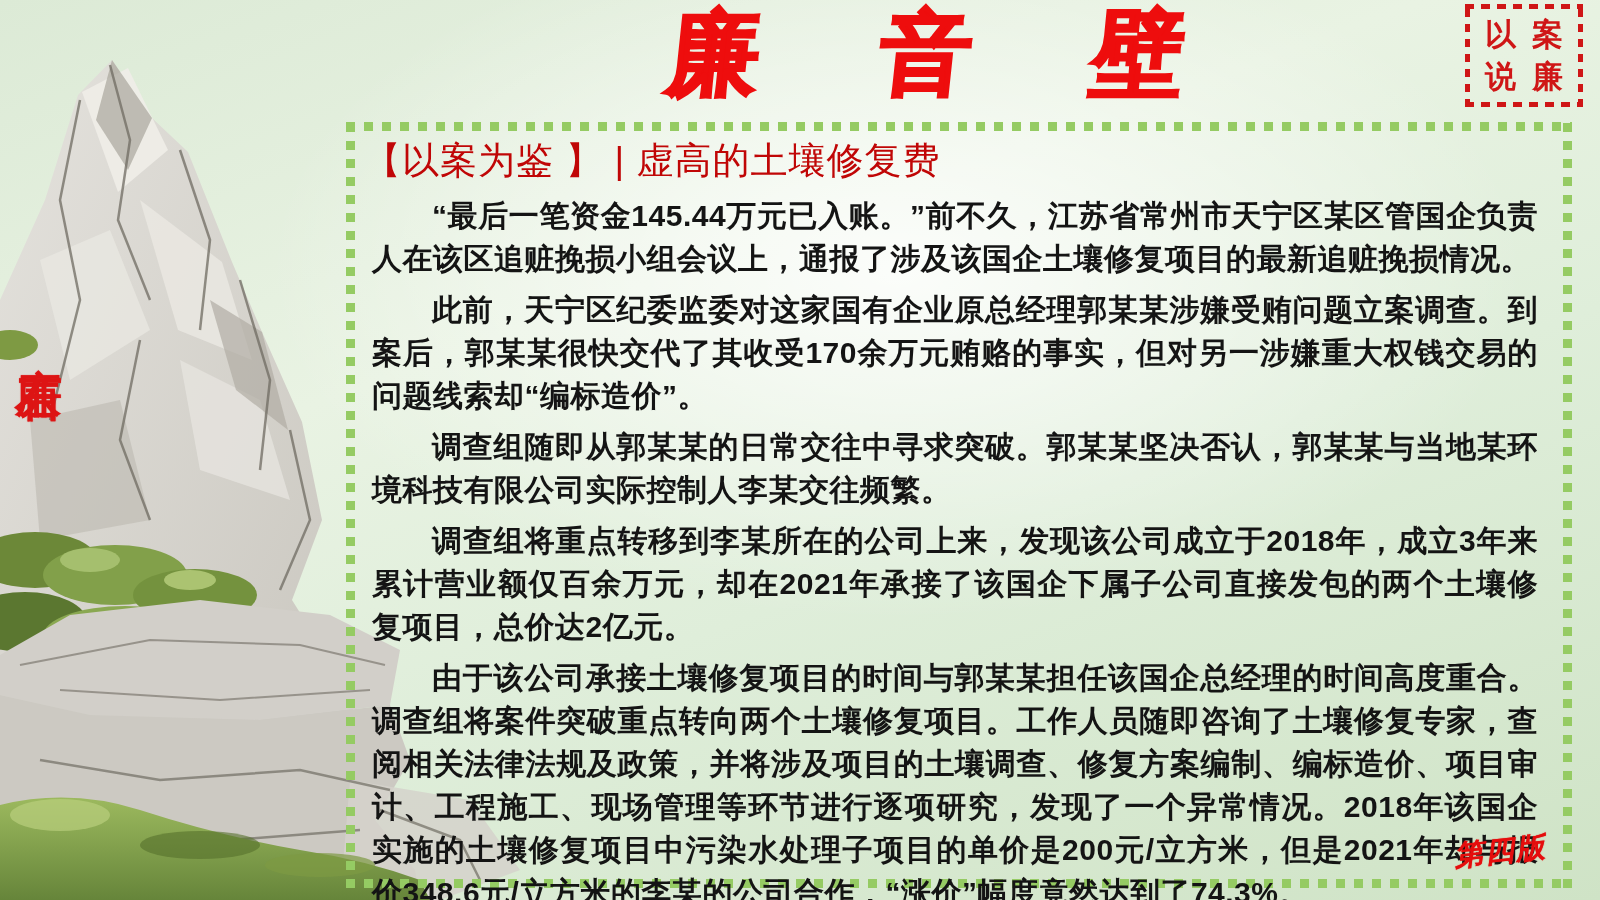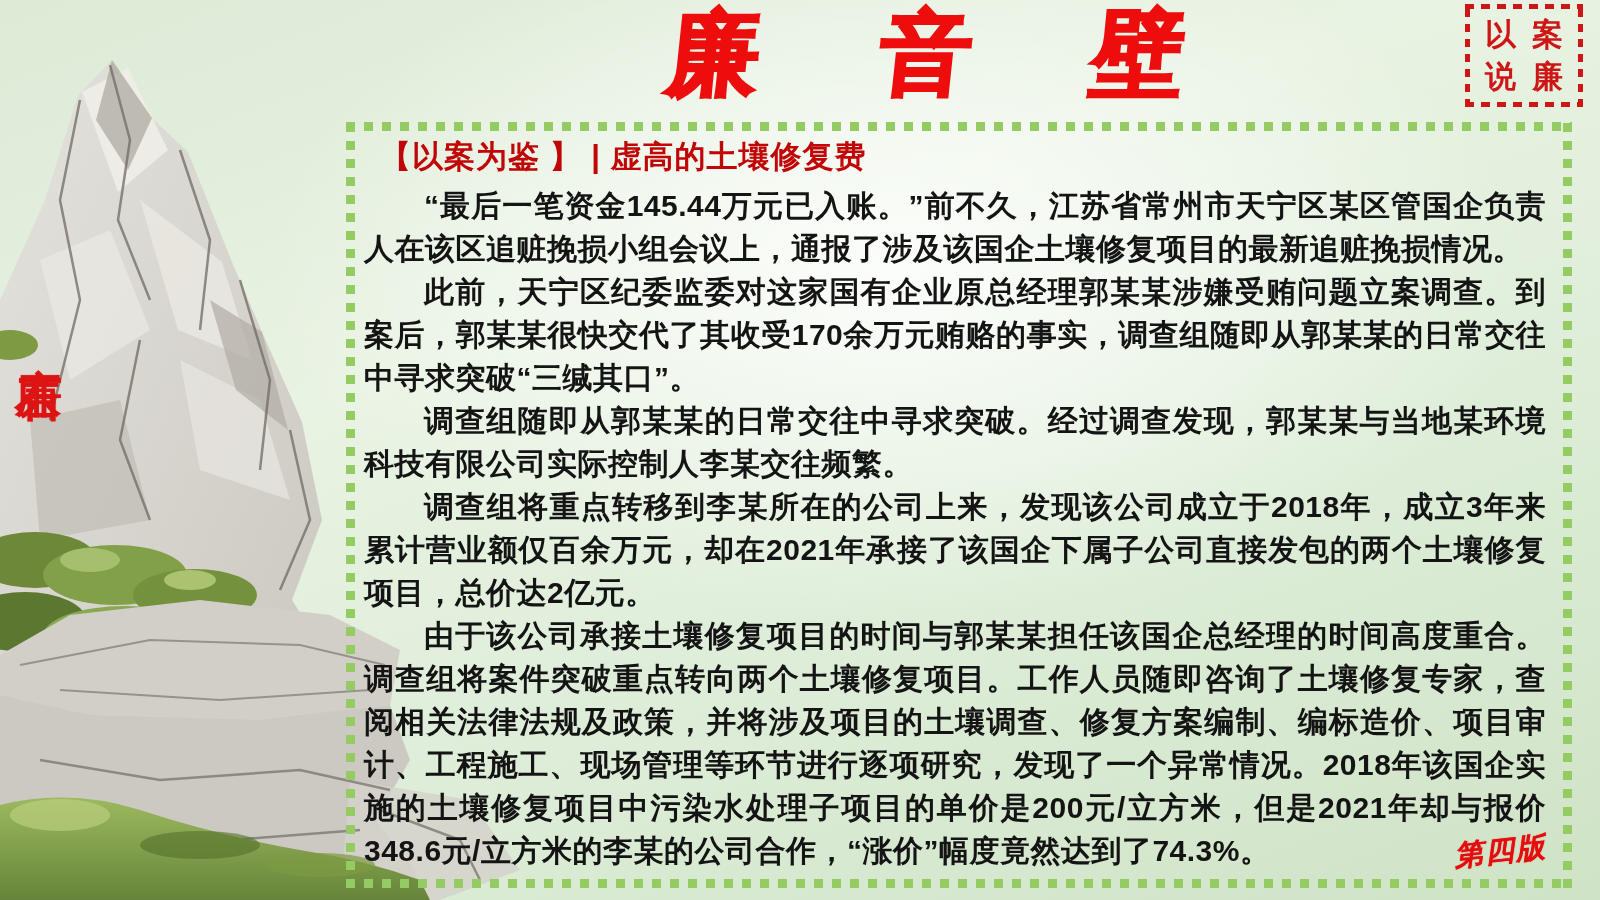--- a/index.html
+++ b/index.html
@@ -46,24 +46,24 @@
   .content-box{
     position:absolute;left:346px;top:122px;width:1226px;height:766px;
     box-sizing:border-box;padding:12px 26px 0 18px;
     background:
       repeating-linear-gradient(90deg,#95cb63 0 9px,transparent 9px 18px) left top / 100% 9px no-repeat,
       repeating-linear-gradient(90deg,#95cb63 0 9px,transparent 9px 18px) left bottom / 100% 9px no-repeat,
       repeating-linear-gradient(0deg,#95cb63 0 9px,transparent 9px 18px) left top / 9px 100% no-repeat,
       repeating-linear-gradient(0deg,#95cb63 0 9px,transparent 9px 18px) right top / 9px 100% no-repeat;
   }
   .article-title{
-    margin:2px 0 6px 16px;font-size:31px;font-weight:700;color:#c00606;letter-spacing:1px;
+    margin:2px 0 6px 0;font-size:37px;font-weight:400;color:#c00606;letter-spacing:1px;
   }
   .article-body p{
-    margin:0;text-indent:2em;font-size:30px;line-height:43px;color:#141414;
+    margin:8px;text-indent:2em;font-size:30px;line-height:43px;color:#141414;
     font-weight:600;text-align:justify;letter-spacing:.5px;
   }
   
   .edition{
     position:absolute;right:53px;bottom:28px;
     font-family:"DejaVu Serif","Liberation Serif",serif;
     font-size:29px;font-weight:900;color:#e50d0d;font-style:italic;
     transform:rotate(-6deg);letter-spacing:2px;text-shadow:0 0 1px #e50d0d;
   }
 </style>
@@ -127,22 +127,22 @@
 
   <div class="badge">
     <div class="line">以案</div>
     <div class="line">说廉</div>
   </div>
 
   <div class="content-box">
     <h2 class="article-title">【以案为鉴 】 | 虚高的土壤修复费</h2>
     <div class="article-body">
       <p>“最后一笔资金145.44万元已入账。”前不久，江苏省常州市天宁区某区管国企负责人在该区追赃挽损小组会议上，通报了涉及该国企土壤修复项目的最新追赃挽损情况。</p>
-      <p>此前，天宁区纪委监委对这家国有企业原总经理郭某某涉嫌受贿问题立案调查。到案后，郭某某很快交代了其收受170余万元贿赂的事实，调查组随即从郭某某的日常交往中寻求突破“三缄其口”。</p>
-      <p>调查组随即从郭某某的日常交往中寻求突破。经过调查发现，郭某某与当地某环境科技有限公司实际控制人李某交往频繁。</p>
+      <p>此前，天宁区纪委监委对这家国有企业原总经理郭某某涉嫌受贿问题立案调查。到案后，郭某某很快交代了其收受170余万元贿赂的事实，但对另一涉嫌重大权钱交易的问题线索却“编标造价”。</p>
+      <p>调查组随即从郭某某的日常交往中寻求突破。郭某某坚决否认，郭某某与当地某环境科技有限公司实际控制人李某交往频繁。</p>
       <p>调查组将重点转移到李某所在的公司上来，发现该公司成立于2018年，成立3年来累计营业额仅百余万元，却在2021年承接了该国企下属子公司直接发包的两个土壤修复项目，总价达2亿元。</p>
       <p>由于该公司承接土壤修复项目的时间与郭某某担任该国企总经理的时间高度重合。调查组将案件突破重点转向两个土壤修复项目。工作人员随即咨询了土壤修复专家，查阅相关法律法规及政策，并将涉及项目的土壤调查、修复方案编制、编标造价、项目审计、工程施工、现场管理等环节进行逐项研究，发现了一个异常情况。2018年该国企实施的土壤修复项目中污染水处理子项目的单价是200元/立方米，但是2021年却与报价348.6元/立方米的李某的公司合作，“涨价”幅度竟然达到了74.3%。</p>
     </div>
   </div>
 
   <div class="edition">第四版</div>
 
 </div>
 
 </body></html>

